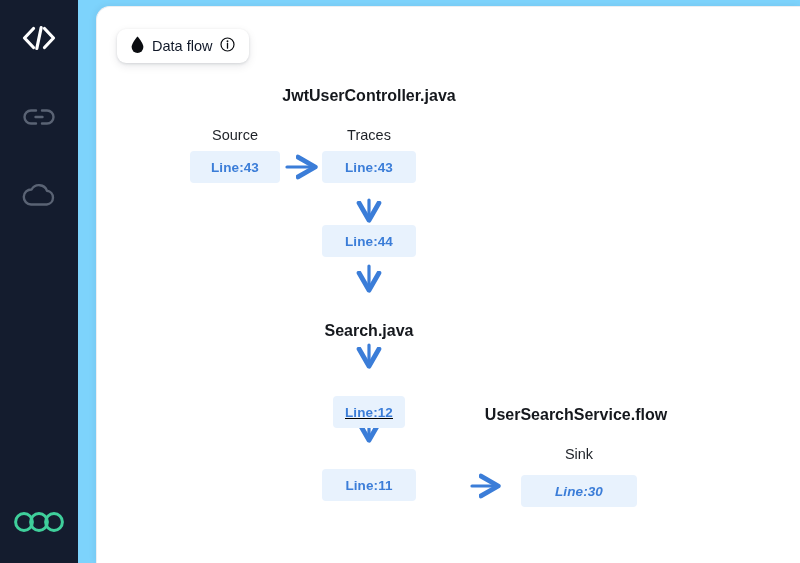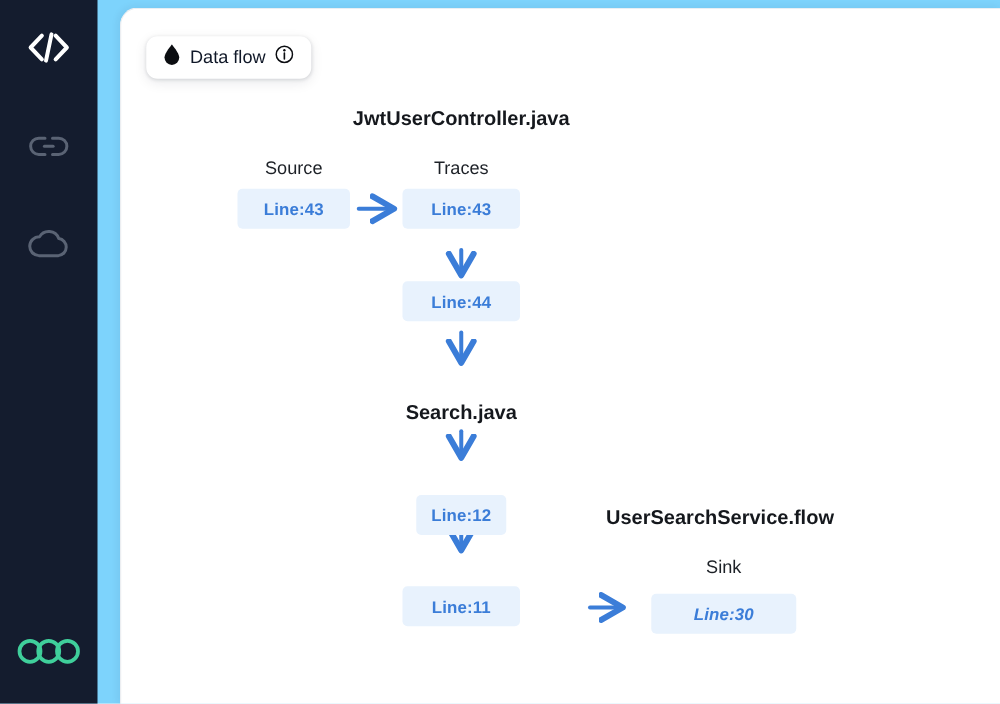--- a/index.html
+++ b/index.html
@@ -239,21 +239,21 @@
       </div>
 
       <div class="linebox" style="left:272px; top:144px; width:94px;">
         <span>Line:43</span>
       </div>
 
       <div class="linebox" style="left:272px; top:218px; width:94px;">
         <span>Line:44</span>
       </div>
 
-      <div class="linebox" style="left:272px; top:389px; width:72px;">
+      <div class="linebox" style="left:272px; top:389px; width:72px;text-decoration:underline;">
         <span>Line:12</span>
       </div>
 
       <div class="linebox" style="left:272px; top:462px; width:94px;">
         <span>Line:11</span>
       </div>
 
       <div class="linebox" style="left:482px; top:468px; width:116px;font-style:italic;">
         <span>Line:30</span>
       </div>

